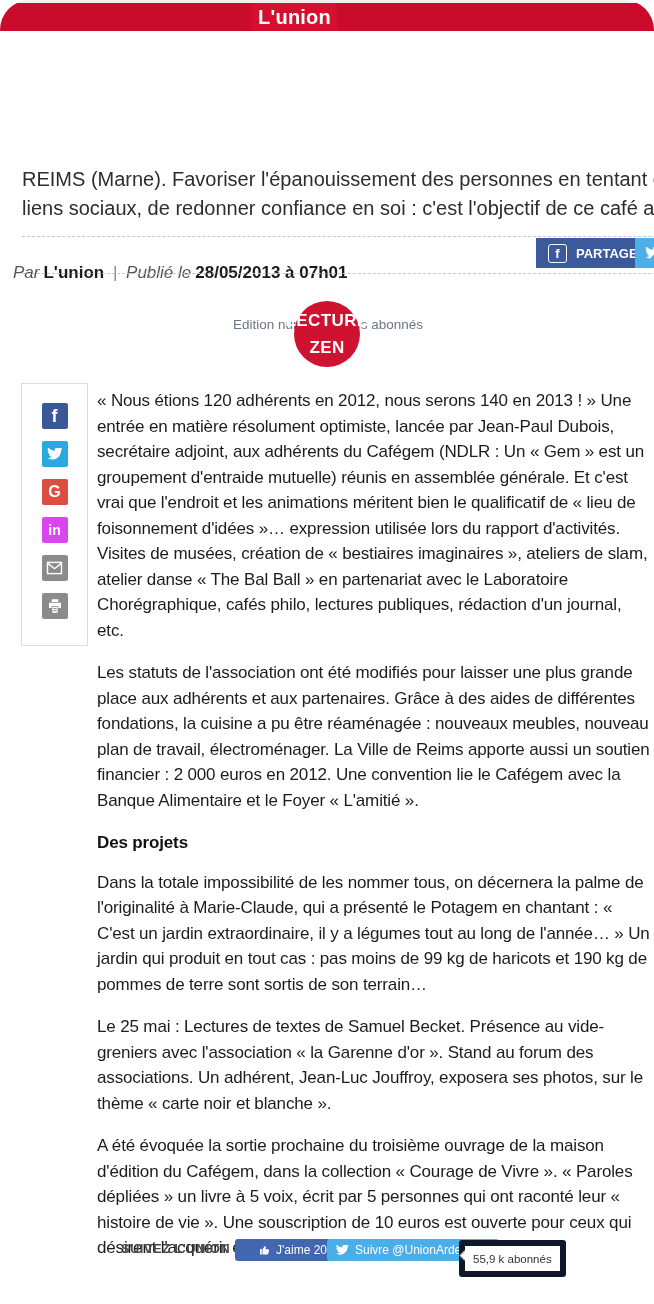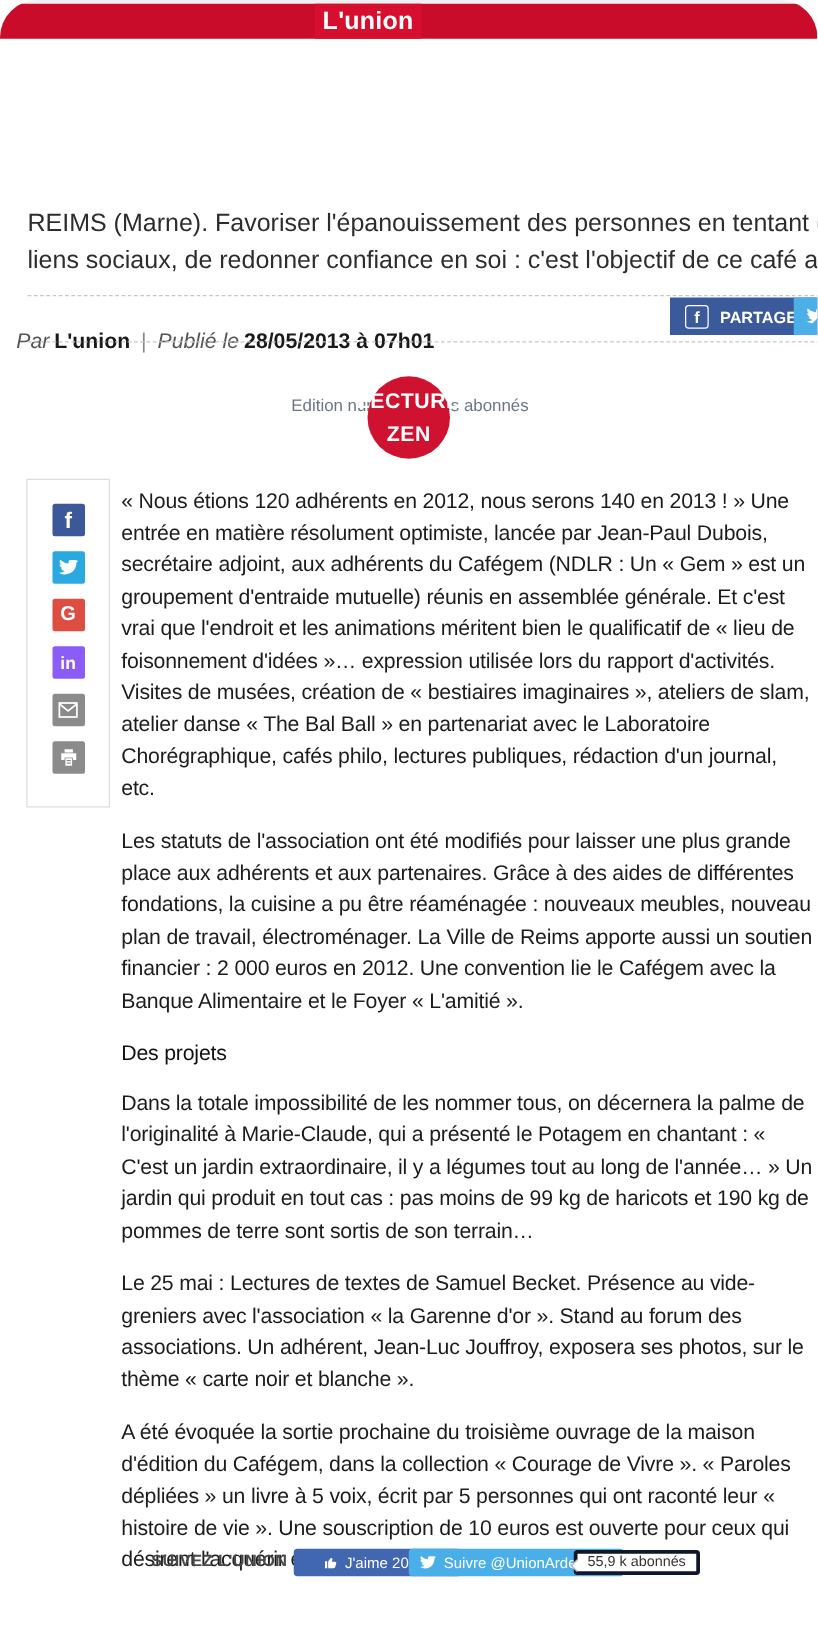--- a/index.html
+++ b/index.html
@@ -46,37 +46,37 @@
          cursor:pointer; }
 
   .socialbox { position:absolute; left:21px; top:383px; width:67px; height:263px; background:#fff;
                border:1px solid #ddd; box-sizing:border-box; display:flex; flex-direction:column;
                align-items:center; padding-top:19px; gap:12px; }
   .sicon { width:26px; height:26px; border-radius:2px; display:flex; align-items:center;
            justify-content:center; color:#fff; font-weight:bold; cursor:pointer; flex:0 0 auto; }
   .sicon.fb { background:#3b5998; font-size:18px; }
   .sicon.tw { background:#2aa9e0; }
   .sicon.gp { background:#dc4e41; font-size:16px; }
-  .sicon.li { background:#8b5cf6; font-size:14px; }
+  .sicon.li { background:#d946ef; font-size:14px; }
   .sicon.gray { background:#8b8b8b; }
 
   .article { position:absolute; left:97px; top:388px; width:553px;
              font-size:17px; line-height:25.5px; color:#1c1c1c; letter-spacing:-0.15px; }
   .article p { margin:0 0 17px 0; }
-  .article .subhead { font-weight:normal; color:#111; margin-bottom:14px; }
+  .article .subhead { font-weight:bold; color:#111; margin-bottom:14px; }
 
   .follow-label { position:absolute; left:108px; top:1241px; font-weight:bold; font-size:13px;
                   color:#4a4a4a; letter-spacing:0.4px;margin-left:13px; }
   .btn-like { position:absolute; left:235px; top:1239px; height:22px; background:#4167b1;
               border-radius:3px; color:#fff; font-size:12px; display:flex; align-items:center;
               padding:0 24px; gap:5px; cursor:pointer; box-sizing:border-box; }
   .btn-follow { position:absolute; left:327px; top:1239px; height:22px; background:#4aaee8;
                 border-radius:3px; color:#fff; font-size:12px; display:flex; align-items:center;
                 padding:0 9px; gap:6px; cursor:pointer; box-sizing:border-box; }
-  .bubble { position:absolute; left:459px; top:1240px; height:20px; border:3px solid #0f172a;
+  .bubble { position:absolute; left:459px; top:1240px; height:37px; border:6px solid #0f172a;
             border-radius:3px; background:#fff; color:#333; font-size:11.5px; display:flex;
             align-items:center; padding:0 8px; box-sizing:border-box; }
   .bubble::before { content:""; position:absolute; left:-4px; top:6px; width:6px; height:6px;
                     background:#fff; border-left:1px solid #b6b6b6; border-bottom:1px solid #b6b6b6;
                     transform:rotate(45deg); }
   svg { display:block; }
 </style>
 </head>
 <body>
 

